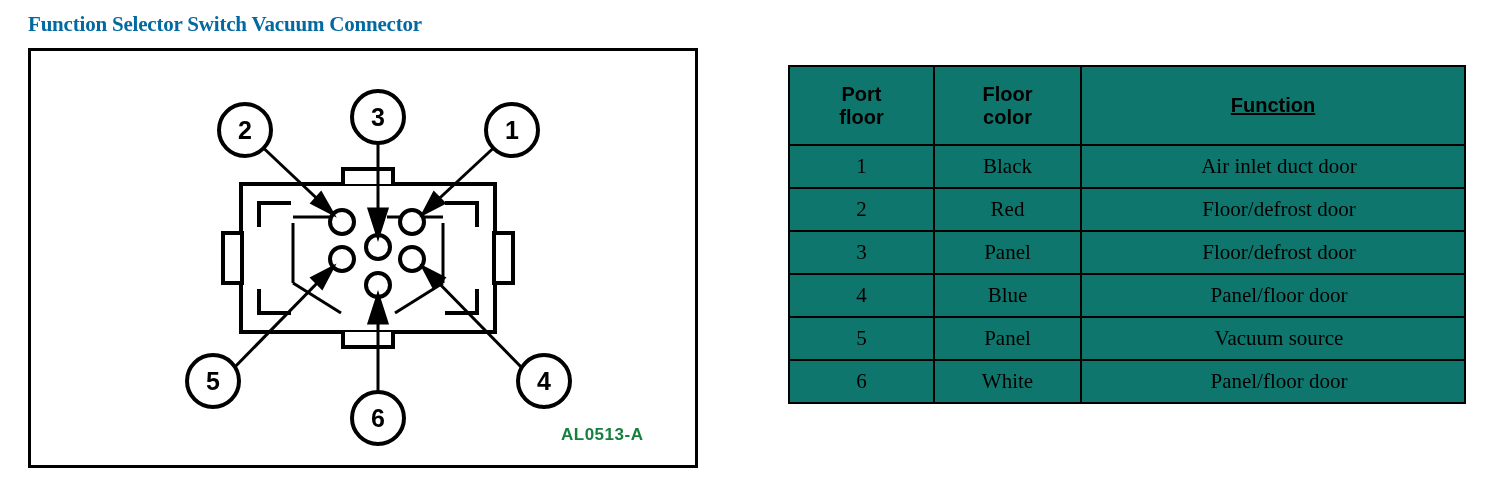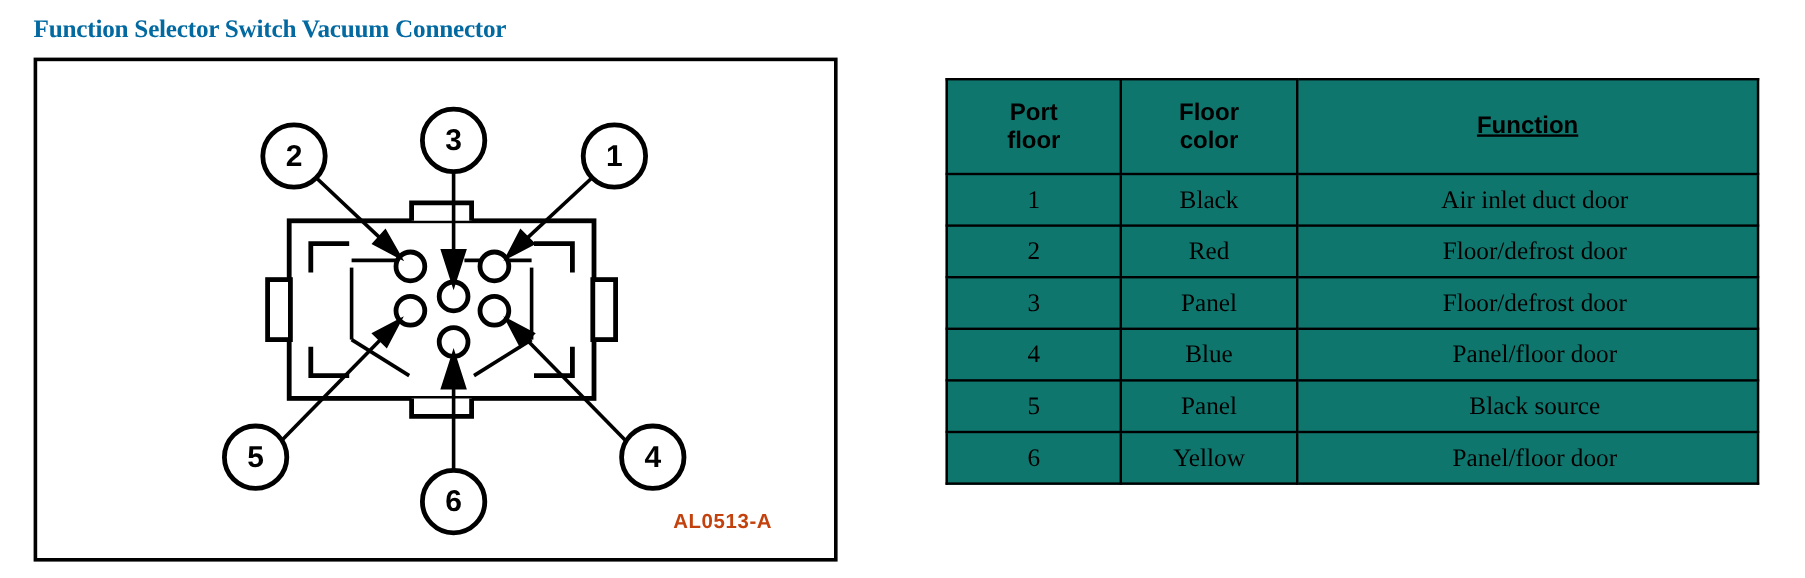--- a/index.html
+++ b/index.html
@@ -48,21 +48,21 @@
   }
 
   #figure-ref {
     position: absolute;
     left: 530px;
     top: 374px;
     font-family: "Liberation Sans", sans-serif;
     font-weight: bold;
     font-size: 17px;
     letter-spacing: 0.5px;
-    color: #c2410c;
+    color: #15803d;
   }
 
   
   #port-table {
     position: absolute;
     left: 788px;
     top: 65px;
     width: 670px;
     border-collapse: collapse;
     background: #0f766e;
@@ -231,21 +231,21 @@
       <td class="cell-func">Floor/defrost door</td>
     </tr>
     <tr>
       <td>4</td>
       <td>Blue</td>
       <td class="cell-func">Panel/floor door</td>
     </tr>
     <tr>
       <td>5</td>
       <td>Panel</td>
-      <td class="cell-func">Black source</td>
+      <td class="cell-func">Vacuum source</td>
     </tr>
     <tr>
       <td>6</td>
-      <td>Yellow</td>
+      <td>White</td>
       <td class="cell-func">Panel/floor door</td>
     </tr>
   </tbody>
 </table>
 
 </body></html>

